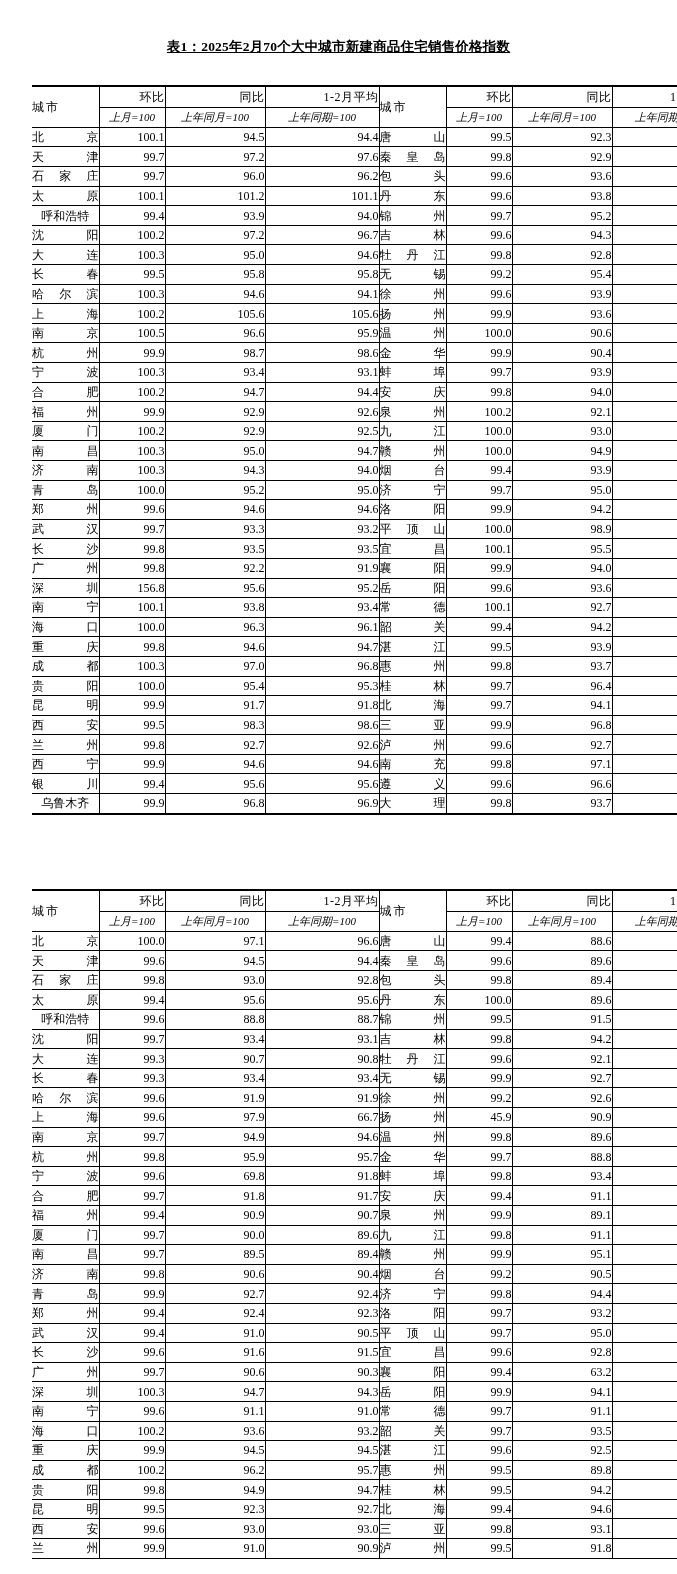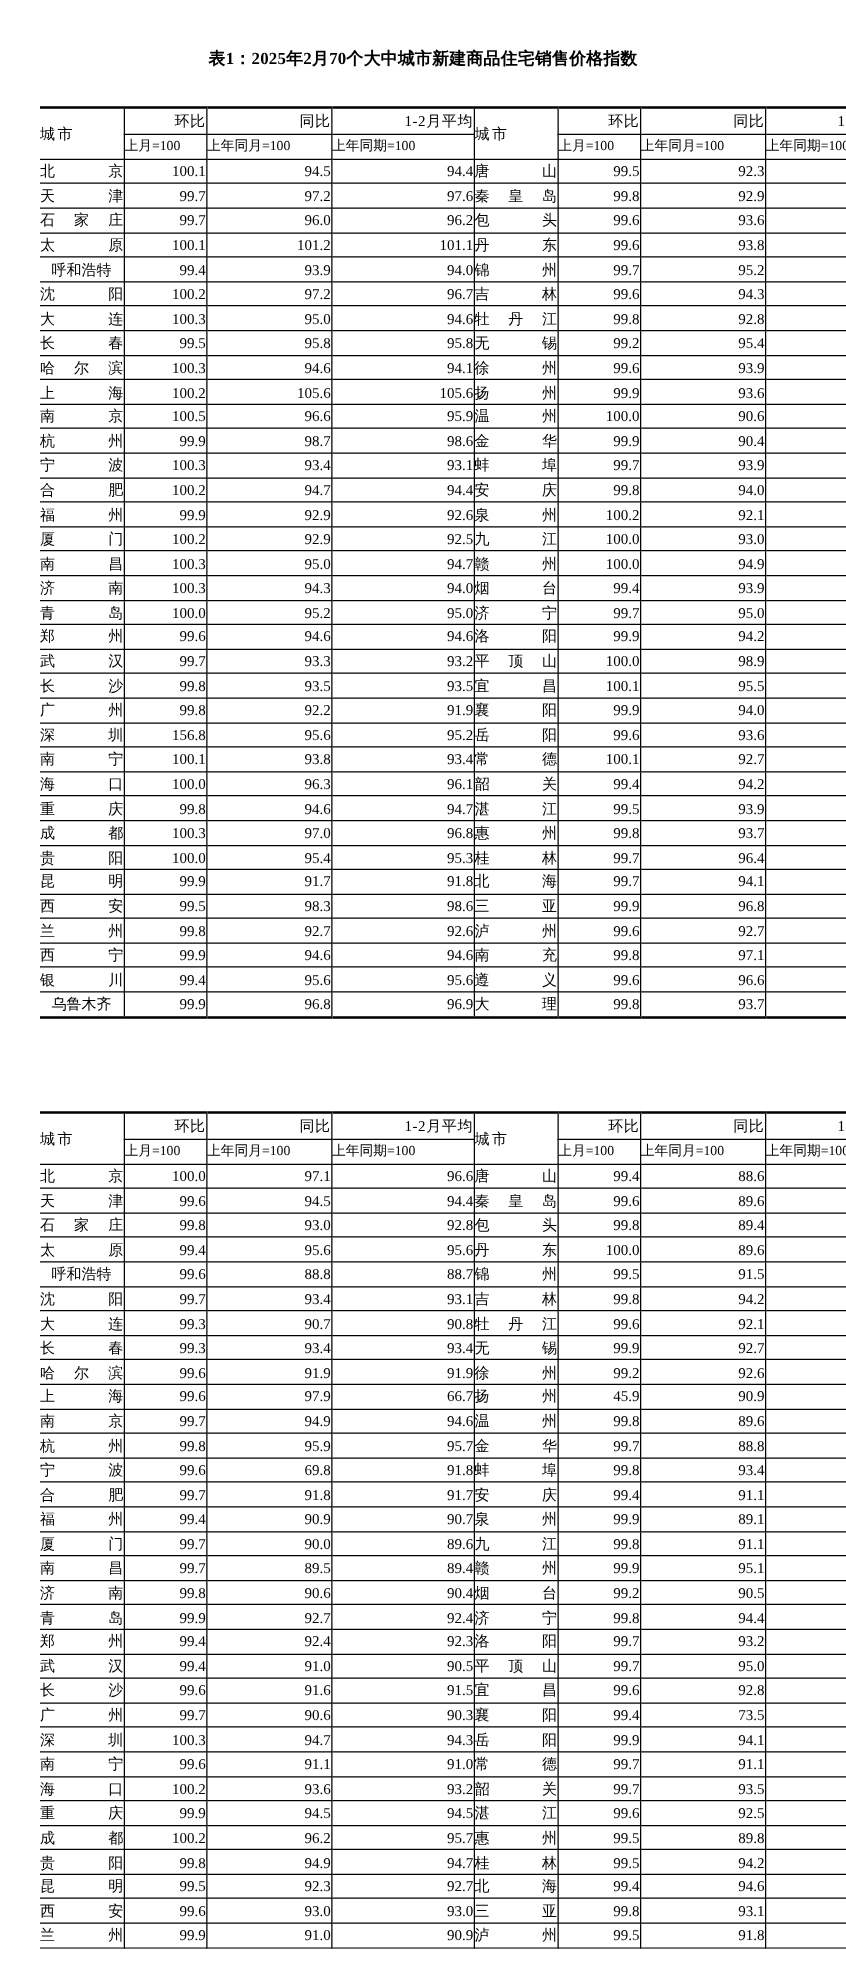--- a/index.html
+++ b/index.html
@@ -21,20 +21,21 @@
   
   .table-title {
     text-align: center;
     font-family: "Liberation Serif", "DejaVu Serif", serif;
     font-weight: bold;
     font-size: 13.5px;
     letter-spacing: 0.2px;
     padding-top: 10px;
     padding-bottom: 0;
     line-height: 1.4;
+    text-decoration: underline;
   }
 
   .title-gap { height: 28px; }
   .block-gap { height: 46px; }
 
   
   .tbl-wrap {
     width: 613px;
     margin: 0 auto;
   }
@@ -70,25 +71,26 @@
     height: 40px;
   }
   th.metric-top {
     text-align: right;
     vertical-align: middle;
     font-size: 12px;
     height: 20px;
     letter-spacing: 0.5px;
   }
   th.metric-sub {
-    text-align: left;
+    text-align: center;
     vertical-align: middle;
     font-size: 11px;
     height: 19px;
     letter-spacing: 0;
+    font-style: italic;
   }
 
   
   td.city {
     text-align: center;
     vertical-align: middle;
     height: 18.6px;
     font-size: 12px;
     padding: 0 4px;
     white-space: nowrap;
@@ -776,21 +778,21 @@
             <td class="num">92.8</td>
             <td class="num">92.8</td>
           </tr>
           <tr>
             <td class="city"><span class="cname">广州</span></td>
             <td class="num">99.7</td>
             <td class="num">90.6</td>
             <td class="num">90.3</td>
             <td class="city"><span class="cname">襄阳</span></td>
             <td class="num">99.4</td>
-            <td class="num">73.5</td>
+            <td class="num">63.2</td>
             <td class="num">89.9</td>
           </tr>
           <tr>
             <td class="city"><span class="cname">深圳</span></td>
             <td class="num">100.3</td>
             <td class="num">94.7</td>
             <td class="num">94.3</td>
             <td class="city"><span class="cname">岳阳</span></td>
             <td class="num">99.9</td>
             <td class="num">94.1</td>

